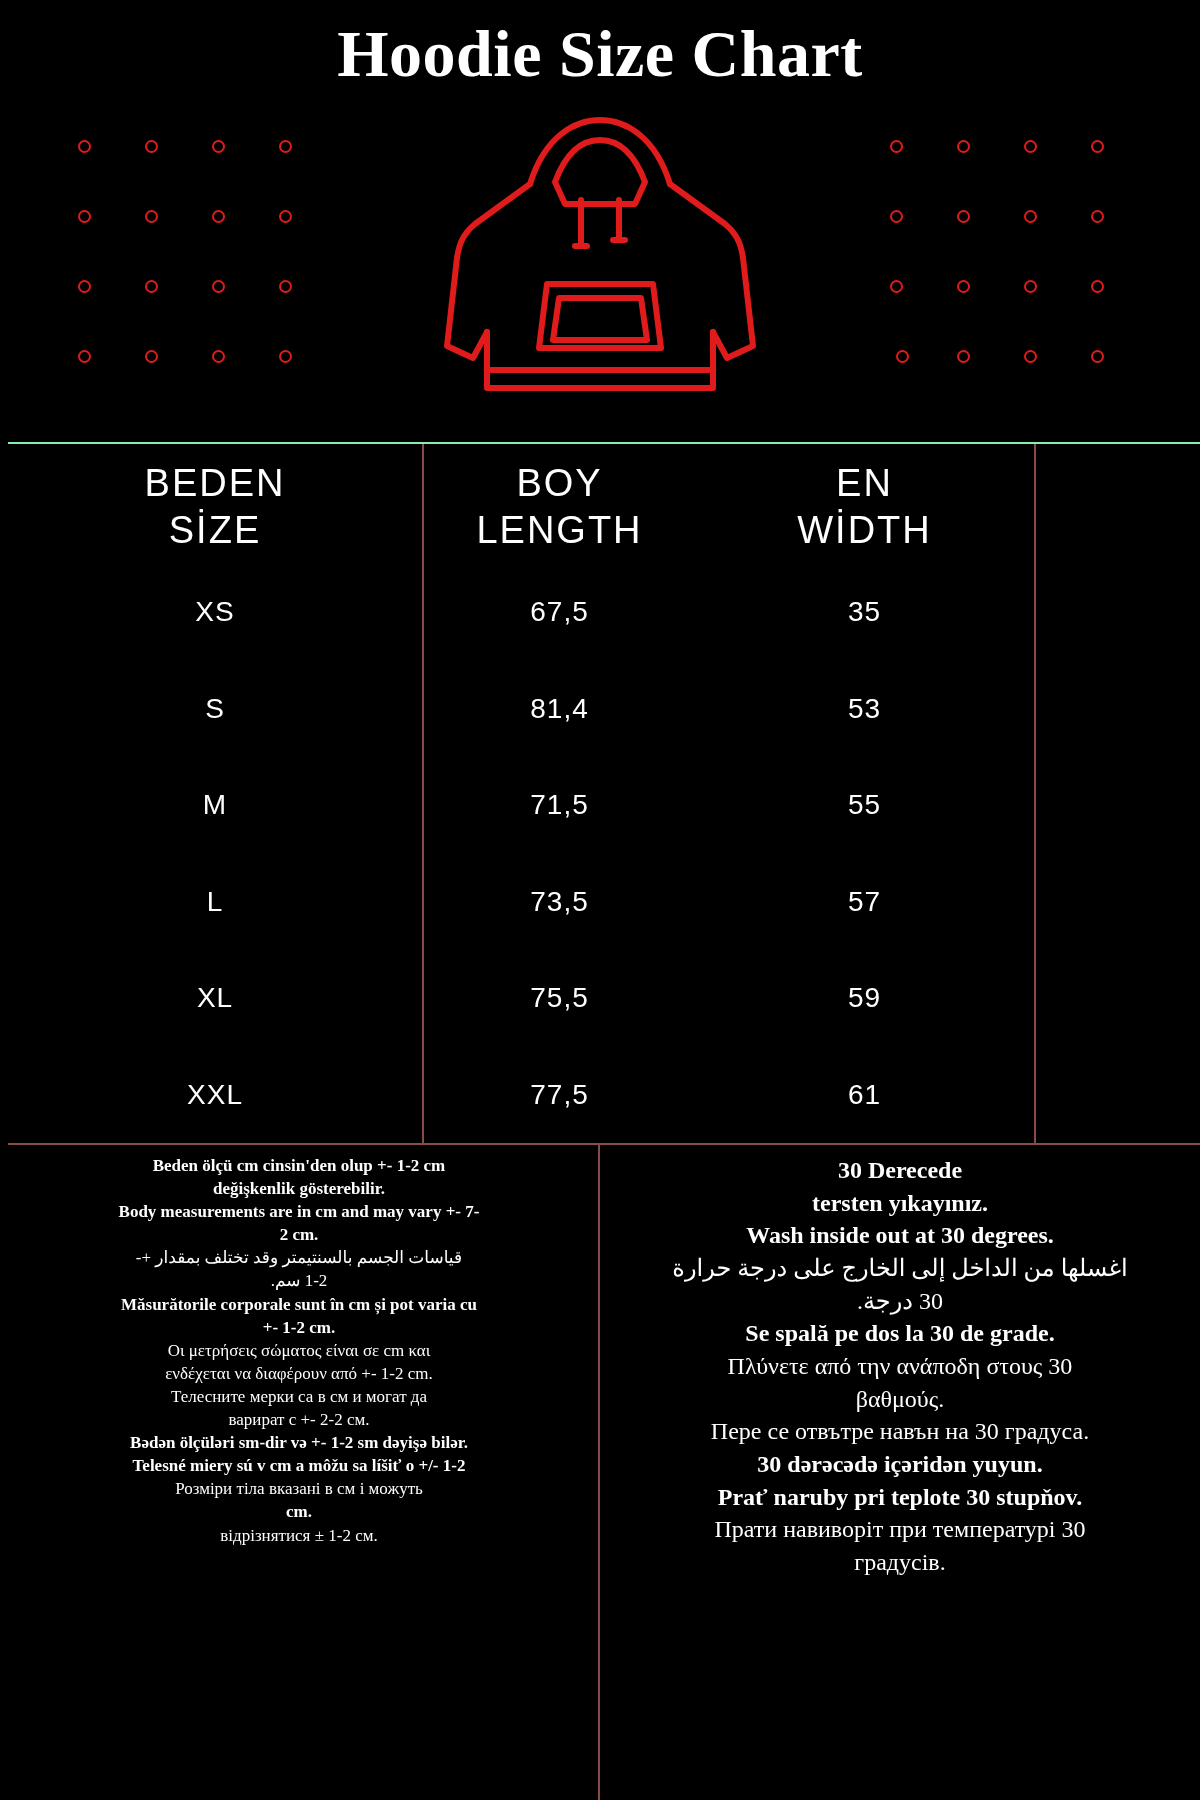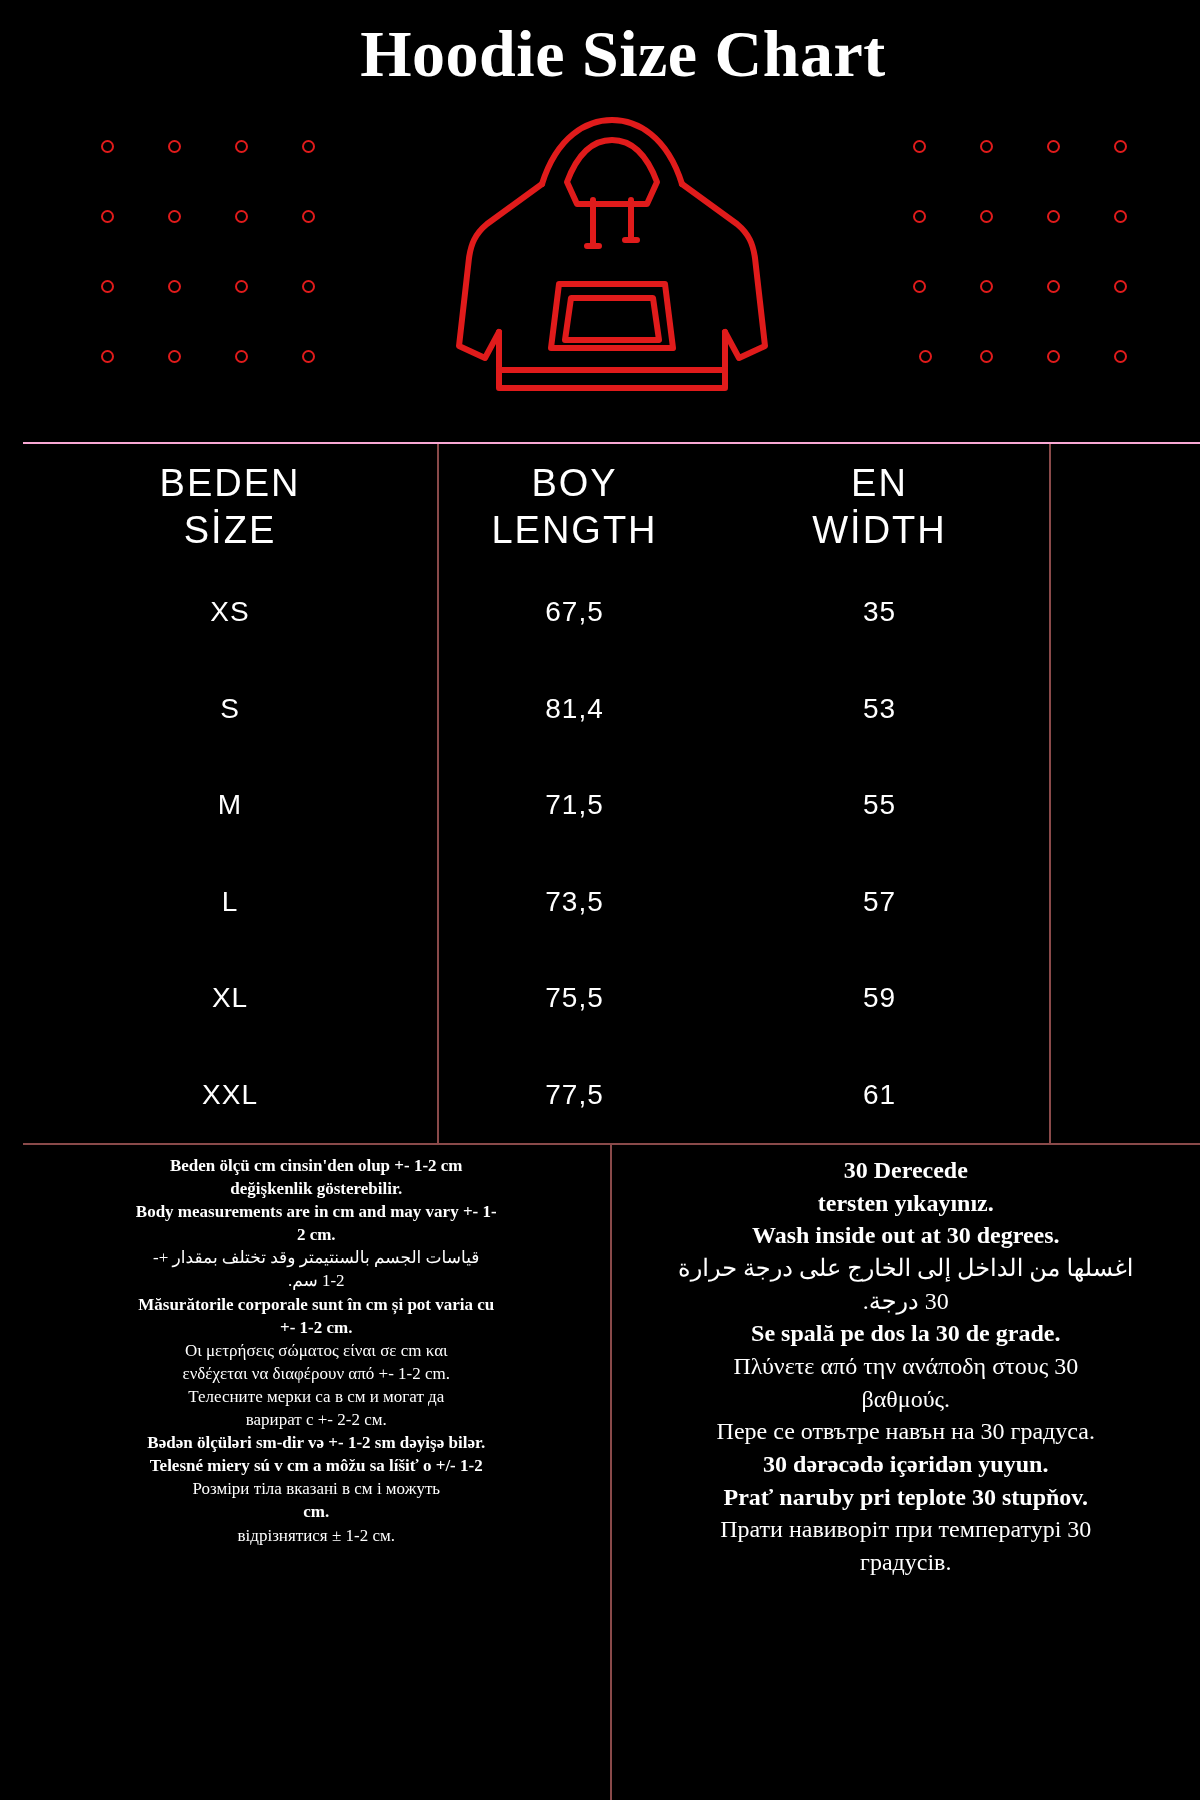--- a/index.html
+++ b/index.html
@@ -17,21 +17,20 @@
     overflow: hidden;
   }
 
   .page {
     width: 1200px;
     height: 1800px;
     position: relative;
     background: #000000;
     display: flex;
     flex-direction: column;
-    padding-left: 23px;
   }
 
   
   .header {
     position: relative;
     height: 442px;
     flex: 0 0 442px;
   }
   .title {
     position: absolute;
@@ -71,24 +70,25 @@
     transform: translateX(-50%);
     top: 108px;
     width: 330px;
     height: 300px;
     z-index: 2;
   }
 
   
   .table-wrap {
     flex: 0 0 703px;
-    border-top: 2px solid #f9a8d4;
+    border-top: 2px solid #86efac;
     border-bottom: 2px solid #8a4a4a;
     display: flex;
     flex-direction: column;
+    margin-left: 8px;
   }
   table.size-table {
     width: 100%;
     height: 100%;
     border-collapse: collapse;
     table-layout: fixed;
   }
   table.size-table col.c1 { width: 415px; }
   table.size-table col.c2 { width: 272px; }
   table.size-table col.c3 { width: 340px; }
@@ -283,21 +283,21 @@
         </tr>
       </tbody>
     </table>
   </div>
 
   <div class="notes">
 
     <div class="note-col left">
       <p class="note-line bold">Beden ölçü cm cinsin'den olup +- 1-2 cm</p>
       <p class="note-line bold">değişkenlik gösterebilir.</p>
-      <p class="note-line bold">Body measurements are in cm and may vary +- 1-</p>
+      <p class="note-line bold">Body measurements are in cm and may vary +- 7-</p>
       <p class="note-line bold">2 cm.</p>
       <p class="note-line rtl">قياسات الجسم بالسنتيمتر وقد تختلف بمقدار +-</p>
       <p class="note-line rtl">1-2 سم.</p>
       <p class="note-line bold">Măsurătorile corporale sunt în cm și pot varia cu</p>
       <p class="note-line bold">+- 1-2 cm.</p>
       <p class="note-line">Οι μετρήσεις σώματος είναι σε cm και</p>
       <p class="note-line">ενδέχεται να διαφέρουν από +- 1-2 cm.</p>
       <p class="note-line">Телесните мерки са в см и могат да</p>
       <p class="note-line">варират с +- 2-2 см.</p>
       <p class="note-line bold">Bədən ölçüləri sm-dir və +- 1-2 sm dəyişə bilər.</p>

